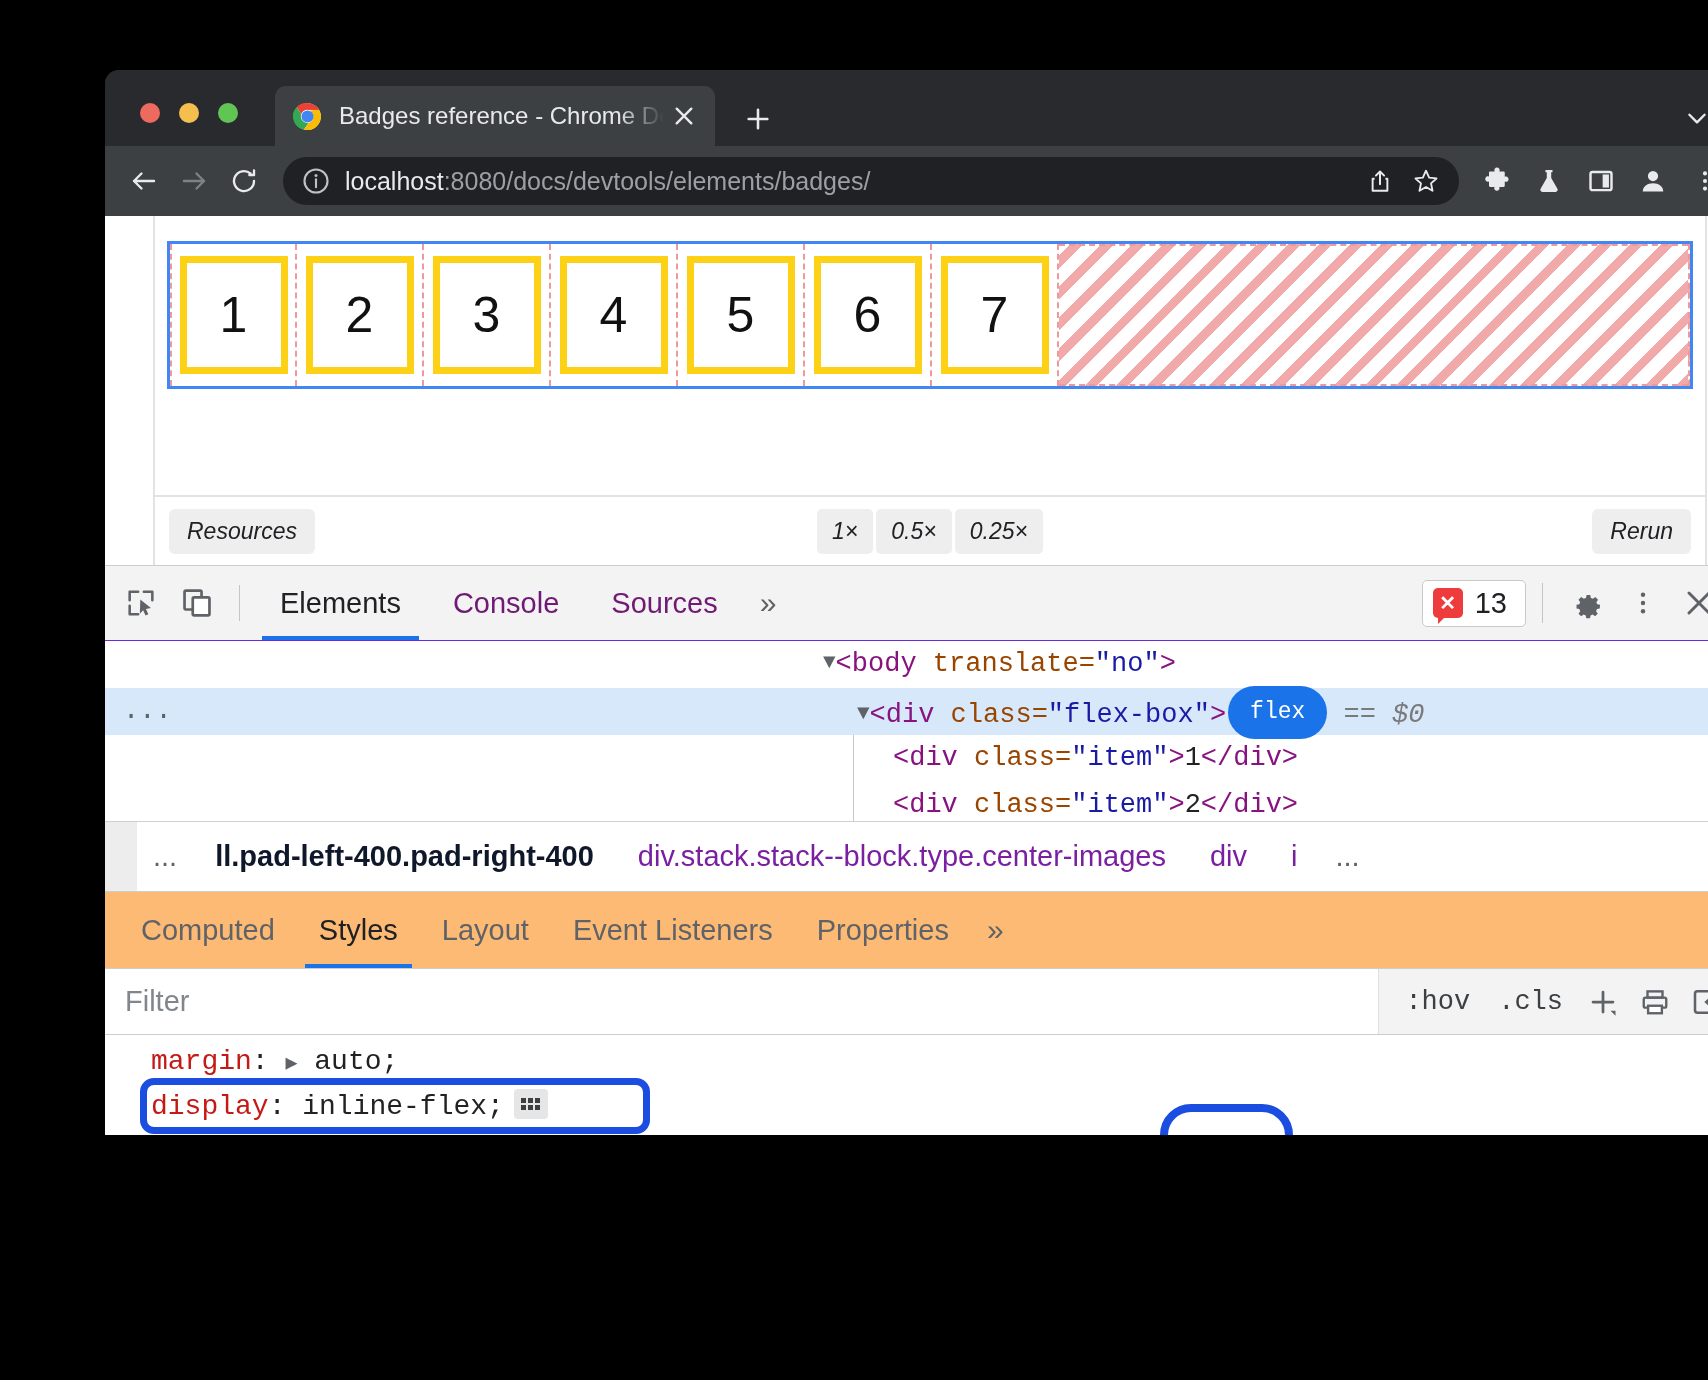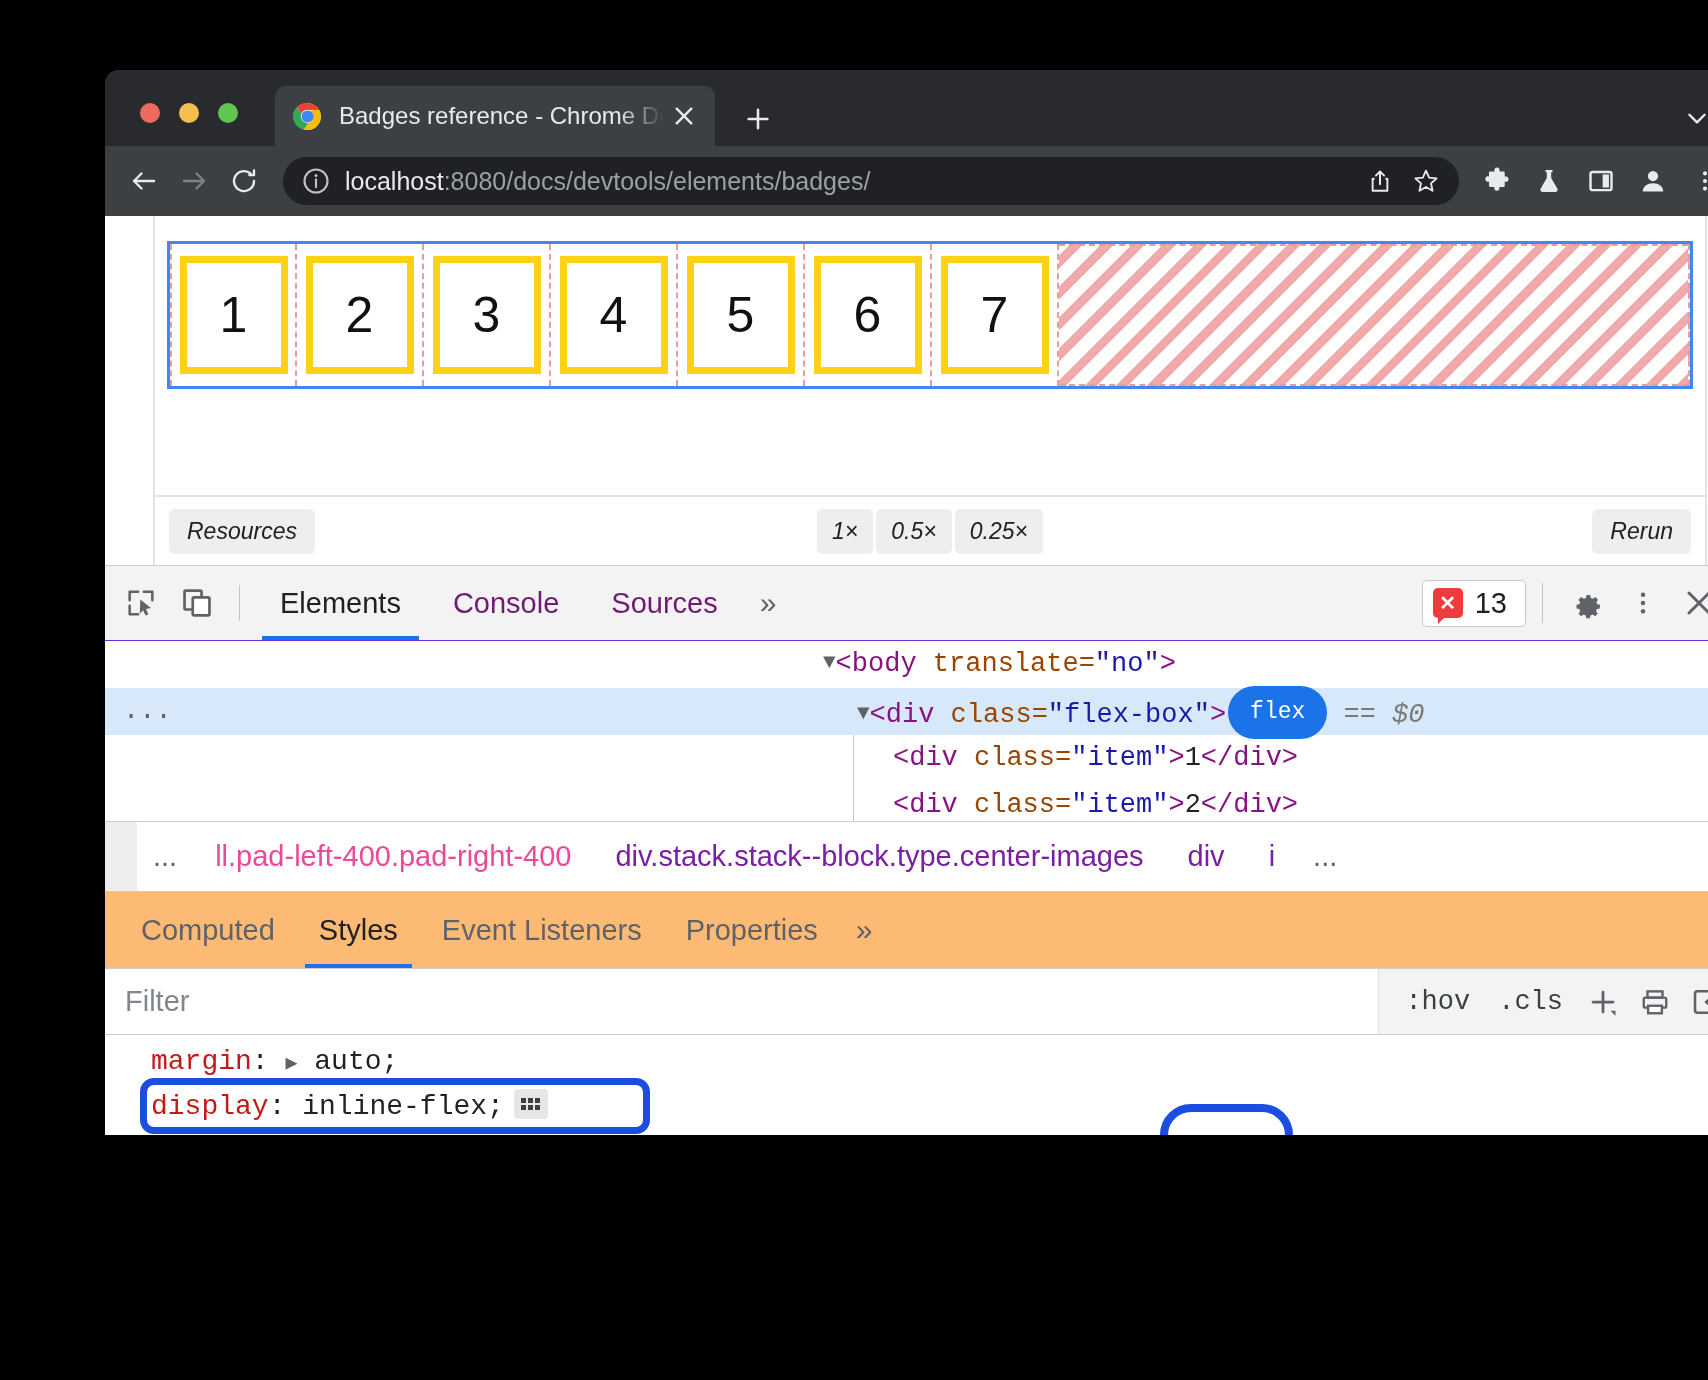--- a/index.html
+++ b/index.html
@@ -310,21 +310,21 @@
     background: #fff;
     border-top: 1px solid #d0d0d0;
     display: flex; align-items: center;
     font-family: "Liberation Sans", sans-serif;
     font-size: 29px;
     overflow: hidden;
   }
   .crumb-pad { width: 32px; height: 100%; background: #ededed; flex:none; }
   .crumb { padding: 0 22px; white-space: nowrap; flex: none; }
   .crumb.dots { color: #5f6368; padding: 0 16px; }
-  .crumb.brown { color: #ec4899; }
+  .crumb.brown { color: #0f172a; font-weight: bold; }
   .crumb.purple { color: #7b1fa2; }
   .crumb.plain { color: #7b1fa2; }
 
   
   .styletabs {
     position: relative;
     height: 78px;
     background: #fdba74;
     border-top: 1px solid #cdcdcd;
     border-bottom: 1px solid #cdcdcd;
@@ -653,20 +653,21 @@
       <div class="crumb brown">ll.pad-left-400.pad-right-400</div>
       <div class="crumb purple">div.stack.stack--block.type.center-images</div>
       <div class="crumb plain">div</div>
       <div class="crumb plain">i</div>
       <div class="crumb dots">...</div>
     </div>
 
     <div class="styletabs">
       <div class="st-tab">Computed</div>
       <div class="st-tab active">Styles</div>
+      <div class="st-tab">Layout</div>
       <div class="st-tab">Event Listeners</div>
       <div class="st-tab">Properties</div>
       <div class="dt-chev">»</div>
     </div>
 
     <div class="filterrow">
       <div class="filter-input">Filter</div>
       <div class="filter-actions">
         <span class="fa-txt">:hov</span>
         <span class="fa-txt">.cls</span>

